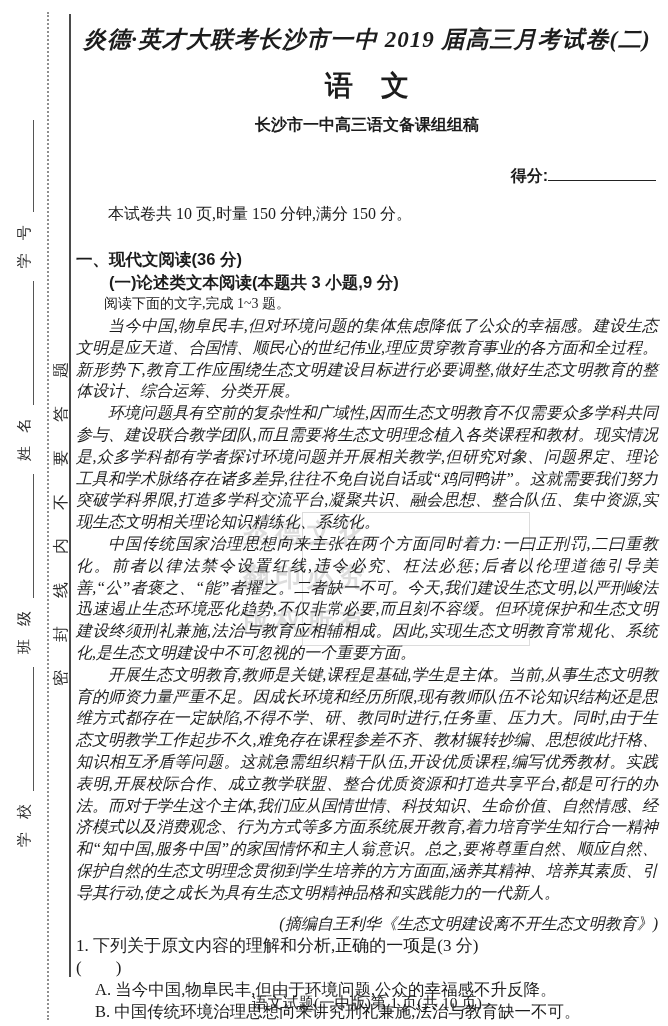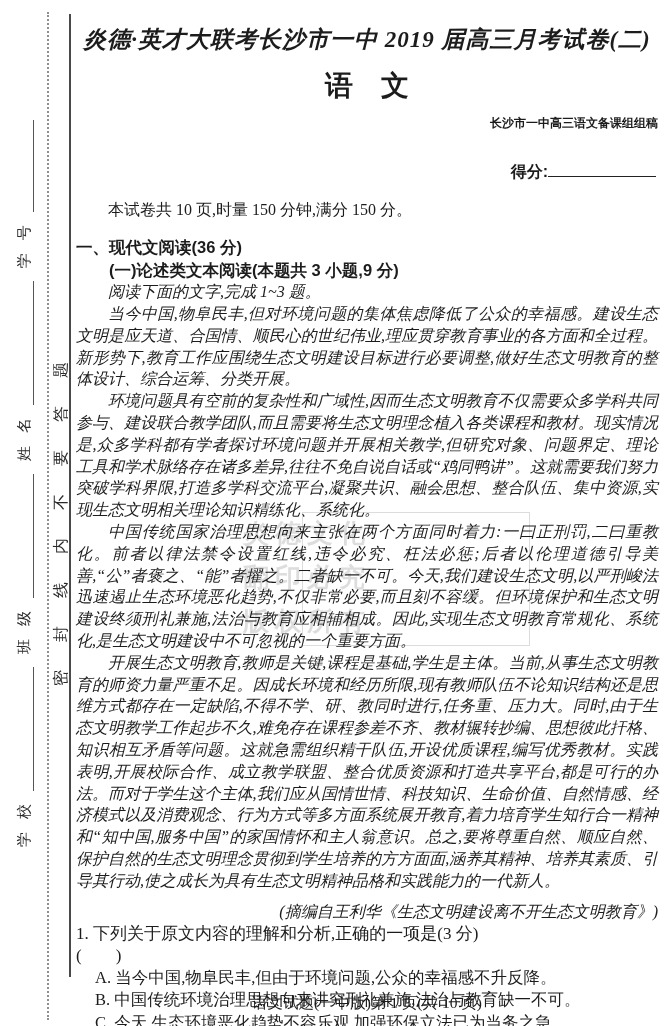--- a/index.html
+++ b/index.html
@@ -50,38 +50,38 @@
   .content{position:absolute;left:76px;top:0;width:582px;z-index:1;}
   .exam-series{
     text-align:center;font-weight:bold;font-style:italic;
     font-size:23px;margin-top:24px;letter-spacing:1px;white-space:nowrap;
   }
   .subject{
     text-align:center;font-weight:bold;font-size:28px;margin-top:12px;
     font-family:"Liberation Sans","DejaVu Sans",sans-serif;
   }
   .byline{
-    text-align:right;font-weight:bold;font-size:12px;margin-top:10px;
+    text-align:center;font-weight:bold;font-size:16px;margin-top:10px;
     font-family:"Liberation Sans","DejaVu Sans",sans-serif;
   }
   .score-row{
     text-align:right;margin-top:30px;font-weight:bold;font-size:16px;
     font-family:"Liberation Sans","DejaVu Sans",sans-serif;padding-right:2px;
   }
   .score-line{display:inline-block;width:108px;border-bottom:1.5px solid #222;height:13px;}
   .exam-info{margin-top:17px;text-indent:2em;font-size:16px;font-family:Liberation Serif, serif;}
   .sec-head1{
-    margin-top:16px;font-weight:bold;font-size:16.5px;
+    margin-top:24px;font-weight:bold;font-size:16.5px;
     font-family:"Liberation Sans","DejaVu Sans",sans-serif;
   }
   .sec-head2{
     font-weight:bold;font-size:16.5px;text-indent:2em;line-height:22px;
     font-family:"Liberation Sans","DejaVu Sans",sans-serif;
   }
-  .passage-intro{font-size:16px;text-indent:2em;line-height:22px;font-style:italic;}
+  .passage-intro{font-size:14px;text-indent:2em;line-height:22px;}
   .passage p{
     margin:0;font-size:16px;line-height:21.8px;text-indent:2em;
     text-align:justify;font-style:italic;
   }
   .attribution{text-align:right;font-size:16px;line-height:22px;font-style:italic;margin-top:9px;}
   .question-stem{
     display:flex;justify-content:space-between;
     font-size:17px;line-height:22px;flex-direction:column;
   }
   .options div{font-size:16.5px;line-height:22.5px;padding-left:19px;}

